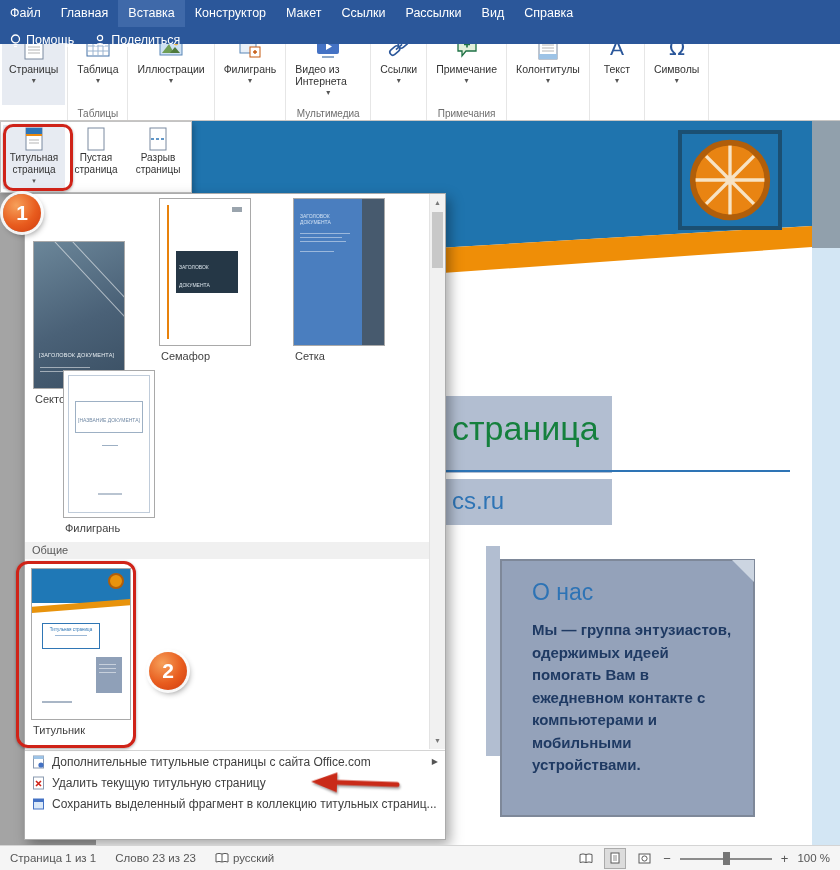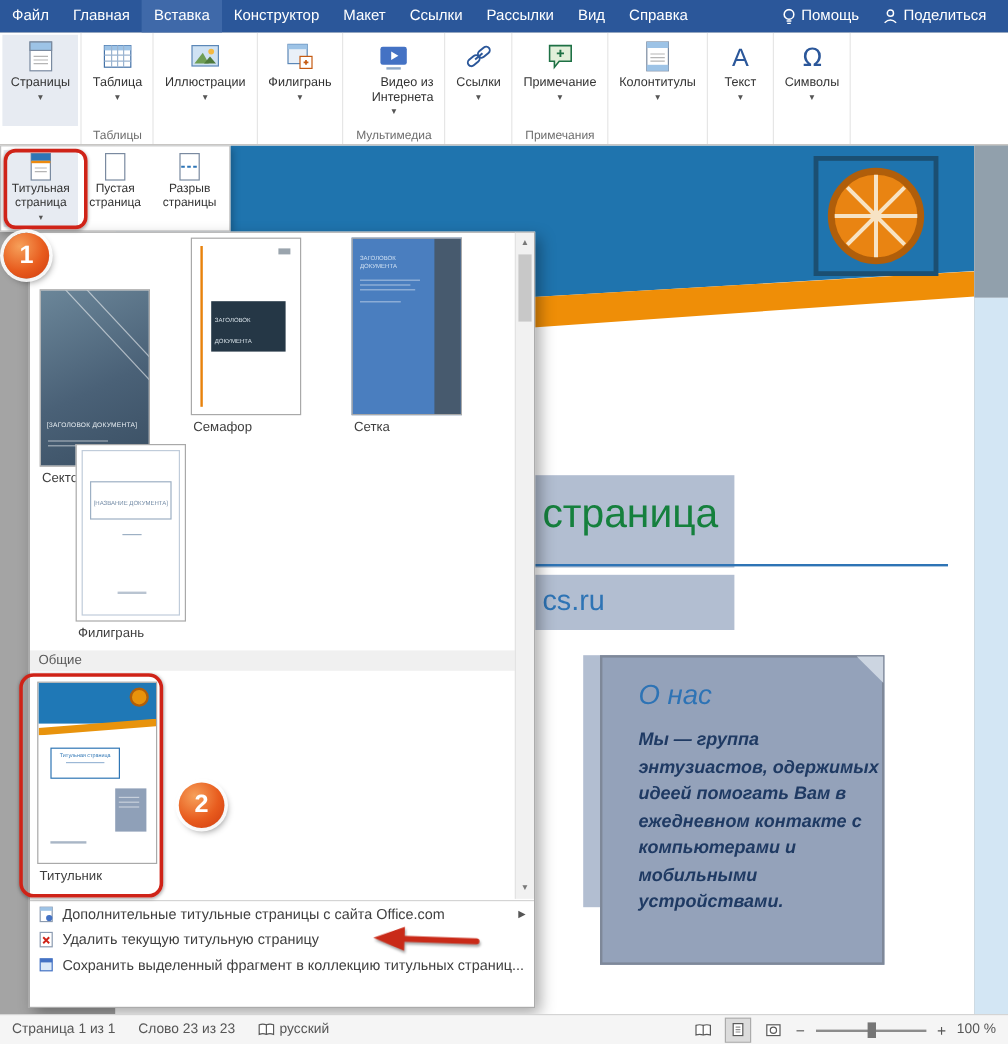--- a/index.html
+++ b/index.html
@@ -1,51 +1,51 @@
 <!DOCTYPE html>
 <html><head>
 <meta charset="utf-8">
 <style>
   * { margin:0; padding:0; box-sizing:border-box; }
   html,body { background:#e0e0e0; }
   body { font-family:"Liberation Sans","DejaVu Sans",sans-serif; }
   .app { position:relative; width:840px; height:870px; overflow:hidden; background:#a4a4a4; }
 
   
-  .tabbar { position:absolute; top:0; left:0; right:0; height:27px; background:#2b579a; display:flex; justify-content:space-between; z-index:30; }
+  .tabbar { position:absolute; top:0; left:0; right:0; height:44px; background:#2b579a; display:flex; justify-content:space-between; z-index:30;flex-direction:column; }
   .tabs { display:flex; align-items:stretch; }
   .tab { color:#fff; font-size:12.5px; line-height:27px; padding:0 10px; white-space:nowrap; cursor:default; }
   .tab.selected { background:#3f69a9; }
   .tabbar-right { display:flex; align-items:stretch; padding-right:8px; }
   .tabbar-right .tab { display:flex; align-items:center; gap:5px; }
   .wicon { display:inline-flex; align-items:center; }
 
   
   .ribbon { position:absolute; top:27px; left:0; right:0; height:94px; background:#fff; border-bottom:1px solid #c8c6c4; display:flex; z-index:20; }
   .rgroup { position:relative; display:flex; padding:2px 2px 15px 2px; border-right:1px solid #e6e6e6; }
   .rbtn { display:flex; flex-direction:column; align-items:center; gap:2px; padding:4px 7px 0 7px; min-width:50px; cursor:default; }
   .rbtn.pressed { background:#e7ebf2; }
-  .rlabel { font-size:10.5px; color:#333; text-align:right; line-height:1.15; }
+  .rlabel { font-size:10.5px; color:#333; text-align:left; line-height:1.15; }
   .rlabel.narrow { max-width:66px; }
   .rchev { font-size:8px; color:#555; line-height:1; }
   .rgrouplabel { position:absolute; bottom:1px; left:0; right:0; text-align:center; font-size:10px; color:#6e6e6e; white-space:nowrap; }
 
   
   .docarea { position:absolute; top:121px; bottom:25px; left:0; right:0; background:#a4a4a4; overflow:hidden; z-index:1; }
   .page { position:absolute; left:96px; top:0; width:716px; height:100%; background:#fff; }
   .band-blue { position:absolute; left:0; top:0; width:100%; height:176px; background:#1f74ae; clip-path:polygon(0 0,100% 0,100% 59.6%,0 83.5%); }
   .band-orange { position:absolute; left:0; top:0; width:100%; height:210px; background:#ef8e07; clip-path:polygon(0 70%,100% 50%,100% 60%,0 84%); }
   .logo-frame { position:absolute; left:582px; top:9px; width:104px; height:100px; border:4px solid #1b4f72; display:flex; align-items:center; justify-content:center; }
   .h-box1 { position:absolute; left:280px; top:275px; width:236px; height:77px; background:#b2bed1; }
   .doc-heading { position:absolute; left:356px; top:288px; font-size:34px; color:#15803d; }
   .h-rule { position:absolute; left:280px; top:349px; width:414px; height:2px; background:#2e74b5; }
   .h-box2 { position:absolute; left:280px; top:358px; width:236px; height:46px; background:#b2bed1; }
   .doc-link { position:absolute; left:356px; top:366px; font-size:24px; color:#2e74b5; }
   .about-strip { position:absolute; left:390px; top:425px; width:14px; height:210px; background:#b2bed1; }
-  .about-panel { position:absolute; left:404px; top:425px; width:237px; height:258px; background:#94a2ba; border:2px solid #7e8899;font-style:italic; }
+  .about-panel { position:absolute; left:404px; top:438px; width:255px; height:258px; background:#94a2ba; border:2px solid #7e8899; }
   .fold { position:absolute; top:-1px; right:-1px; width:0; height:0; border-top:22px solid #ccd5e1; border-left:22px solid transparent; }
   .about-title { position:absolute; left:30px; top:18px; font-size:23px; color:#2d73b5; }
   .about-text { position:absolute; left:30px; top:58px; width:205px; font-size:15px; font-weight:bold; color:#1f3a63; line-height:1.5; }
   .right-strip-top { position:absolute; left:812px; top:0; width:28px; height:127px; background:#91a0ac; }
   .right-strip { position:absolute; left:812px; top:127px; width:28px; bottom:0; background:#d3e6f4; }
 
   
   .flyout { position:absolute; left:0; top:121px; width:192px; height:72px; background:#fff; border:1px solid #c3c3c3; box-shadow:2px 3px 6px rgba(0,0,0,.25); display:flex; padding:3px 2px; z-index:10; }
   .fbtn { width:62px; display:flex; flex-direction:column; align-items:center; gap:1px; padding-top:2px; cursor:default; }
   .fbtn.pressed { background:#e7ebf2; }

